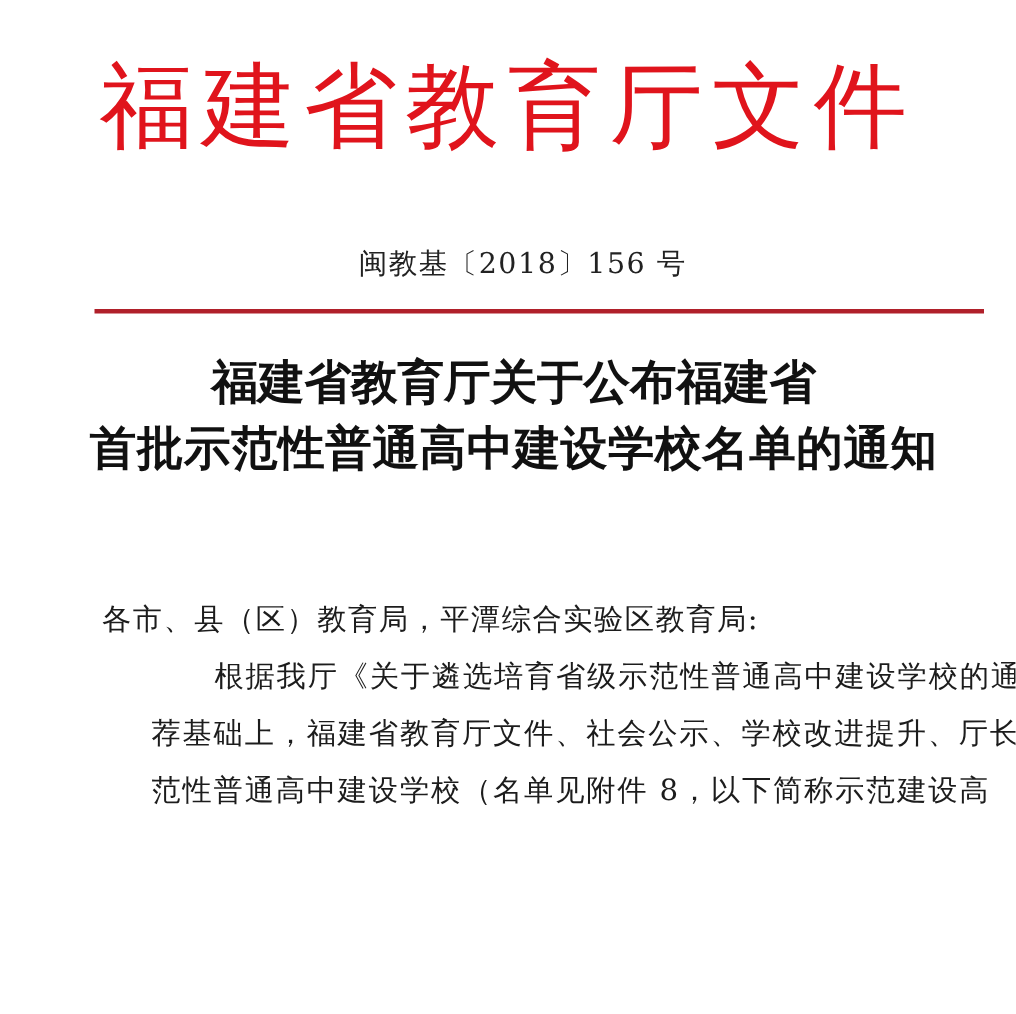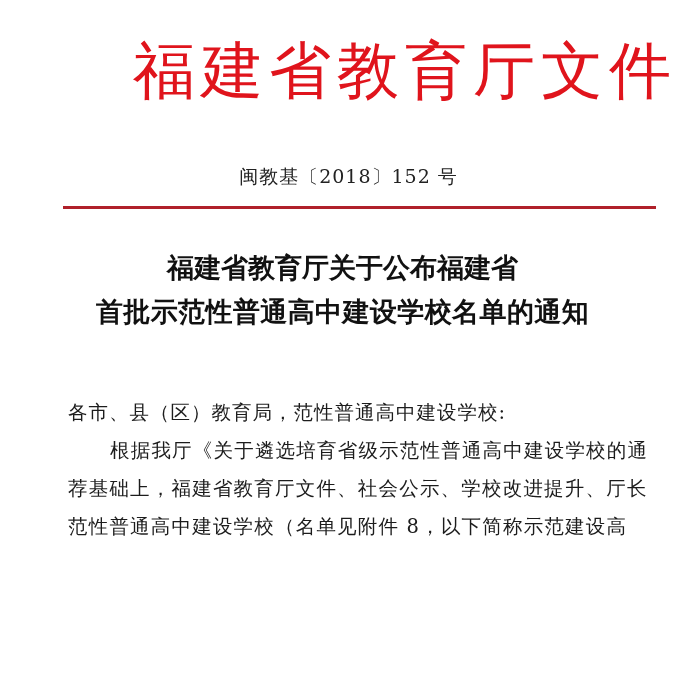--- a/index.html
+++ b/index.html
@@ -13,21 +13,21 @@
     position: relative;
     overflow: hidden;
     font-family: "DejaVu Serif", "Liberation Serif", serif;
     color: #1a1a1a;
   }
   .masthead {
     position: absolute;
     left: 0;
     top: 36px;
     width: 677px;
-    text-align: right;
+    text-align: center;
     font-family: "DejaVu Serif", "Liberation Serif", serif;
     font-size: 62px;
     line-height: 70px;
     color: #e0141c;
     letter-spacing: 6px;
     font-weight: normal;
   }
   .doc-number {
     position: absolute;
     left: 0;
@@ -45,26 +45,26 @@
     position: absolute;
     left: 63px;
     top: 206px;
     width: 593px;
     height: 3px;
     background: #b0202a;
   }
   .title {
     position: absolute;
     left: 0;
-    top: 246px;
+    top: 233px;
     width: 677px;
     text-align: center;
     font-family: "DejaVu Serif", "Liberation Serif", serif;
     font-weight: bold;
-    font-size: 27px;
+    font-size: 31px;
     line-height: 44px;
     color: #111;
   }
   .title .line {
     display: block;
     white-space: nowrap;
   }
   .title .line1 { padding-left: 8px; }
   .title .line2 { padding-left: 8px; letter-spacing: 0.4px; font-family: Liberation Serif, serif; }
   .body-text {
@@ -80,39 +80,40 @@
     margin: 0;
   }
   .salutation {
     letter-spacing: 1px;
     white-space: nowrap;
   }
   .para-line {
     display: block;
     white-space: nowrap;
     letter-spacing: 1.2px;
+    margin-left: 33px;
   }
   .para-line.first {
     padding-left: 42px;
   }
 </style>
 </head>
 <body>
 
 <div class="masthead">福建省教育厅文件</div>
 
-<div class="doc-number">闽教基〔2018〕152 号</div>
+<div class="doc-number">闽教基〔2018〕156 号</div>
 
 <div class="red-rule"></div>
 
 <div class="title">
   <span class="line line1">福建省教育厅关于公布福建省</span>
   <span class="line line2">首批示范性普通高中建设学校名单的通知</span>
 </div>
 
 <div class="body-text">
-  <p class="salutation">各市、县（区）教育局，范性普通高中建设学校:</p>
+  <p class="salutation">各市、县（区）教育局，平潭综合实验区教育局:</p>
   <p>
     <span class="para-line first">根据我厅《关于遴选培育省级示范性普通高中建设学校的通</span>
     <span class="para-line">荐基础上，福建省教育厅文件、社会公示、学校改进提升、厅长</span>
     <span class="para-line">范性普通高中建设学校（名单见附件 8，以下简称示范建设高</span>
   </p>
 </div>
 
 </body></html>

